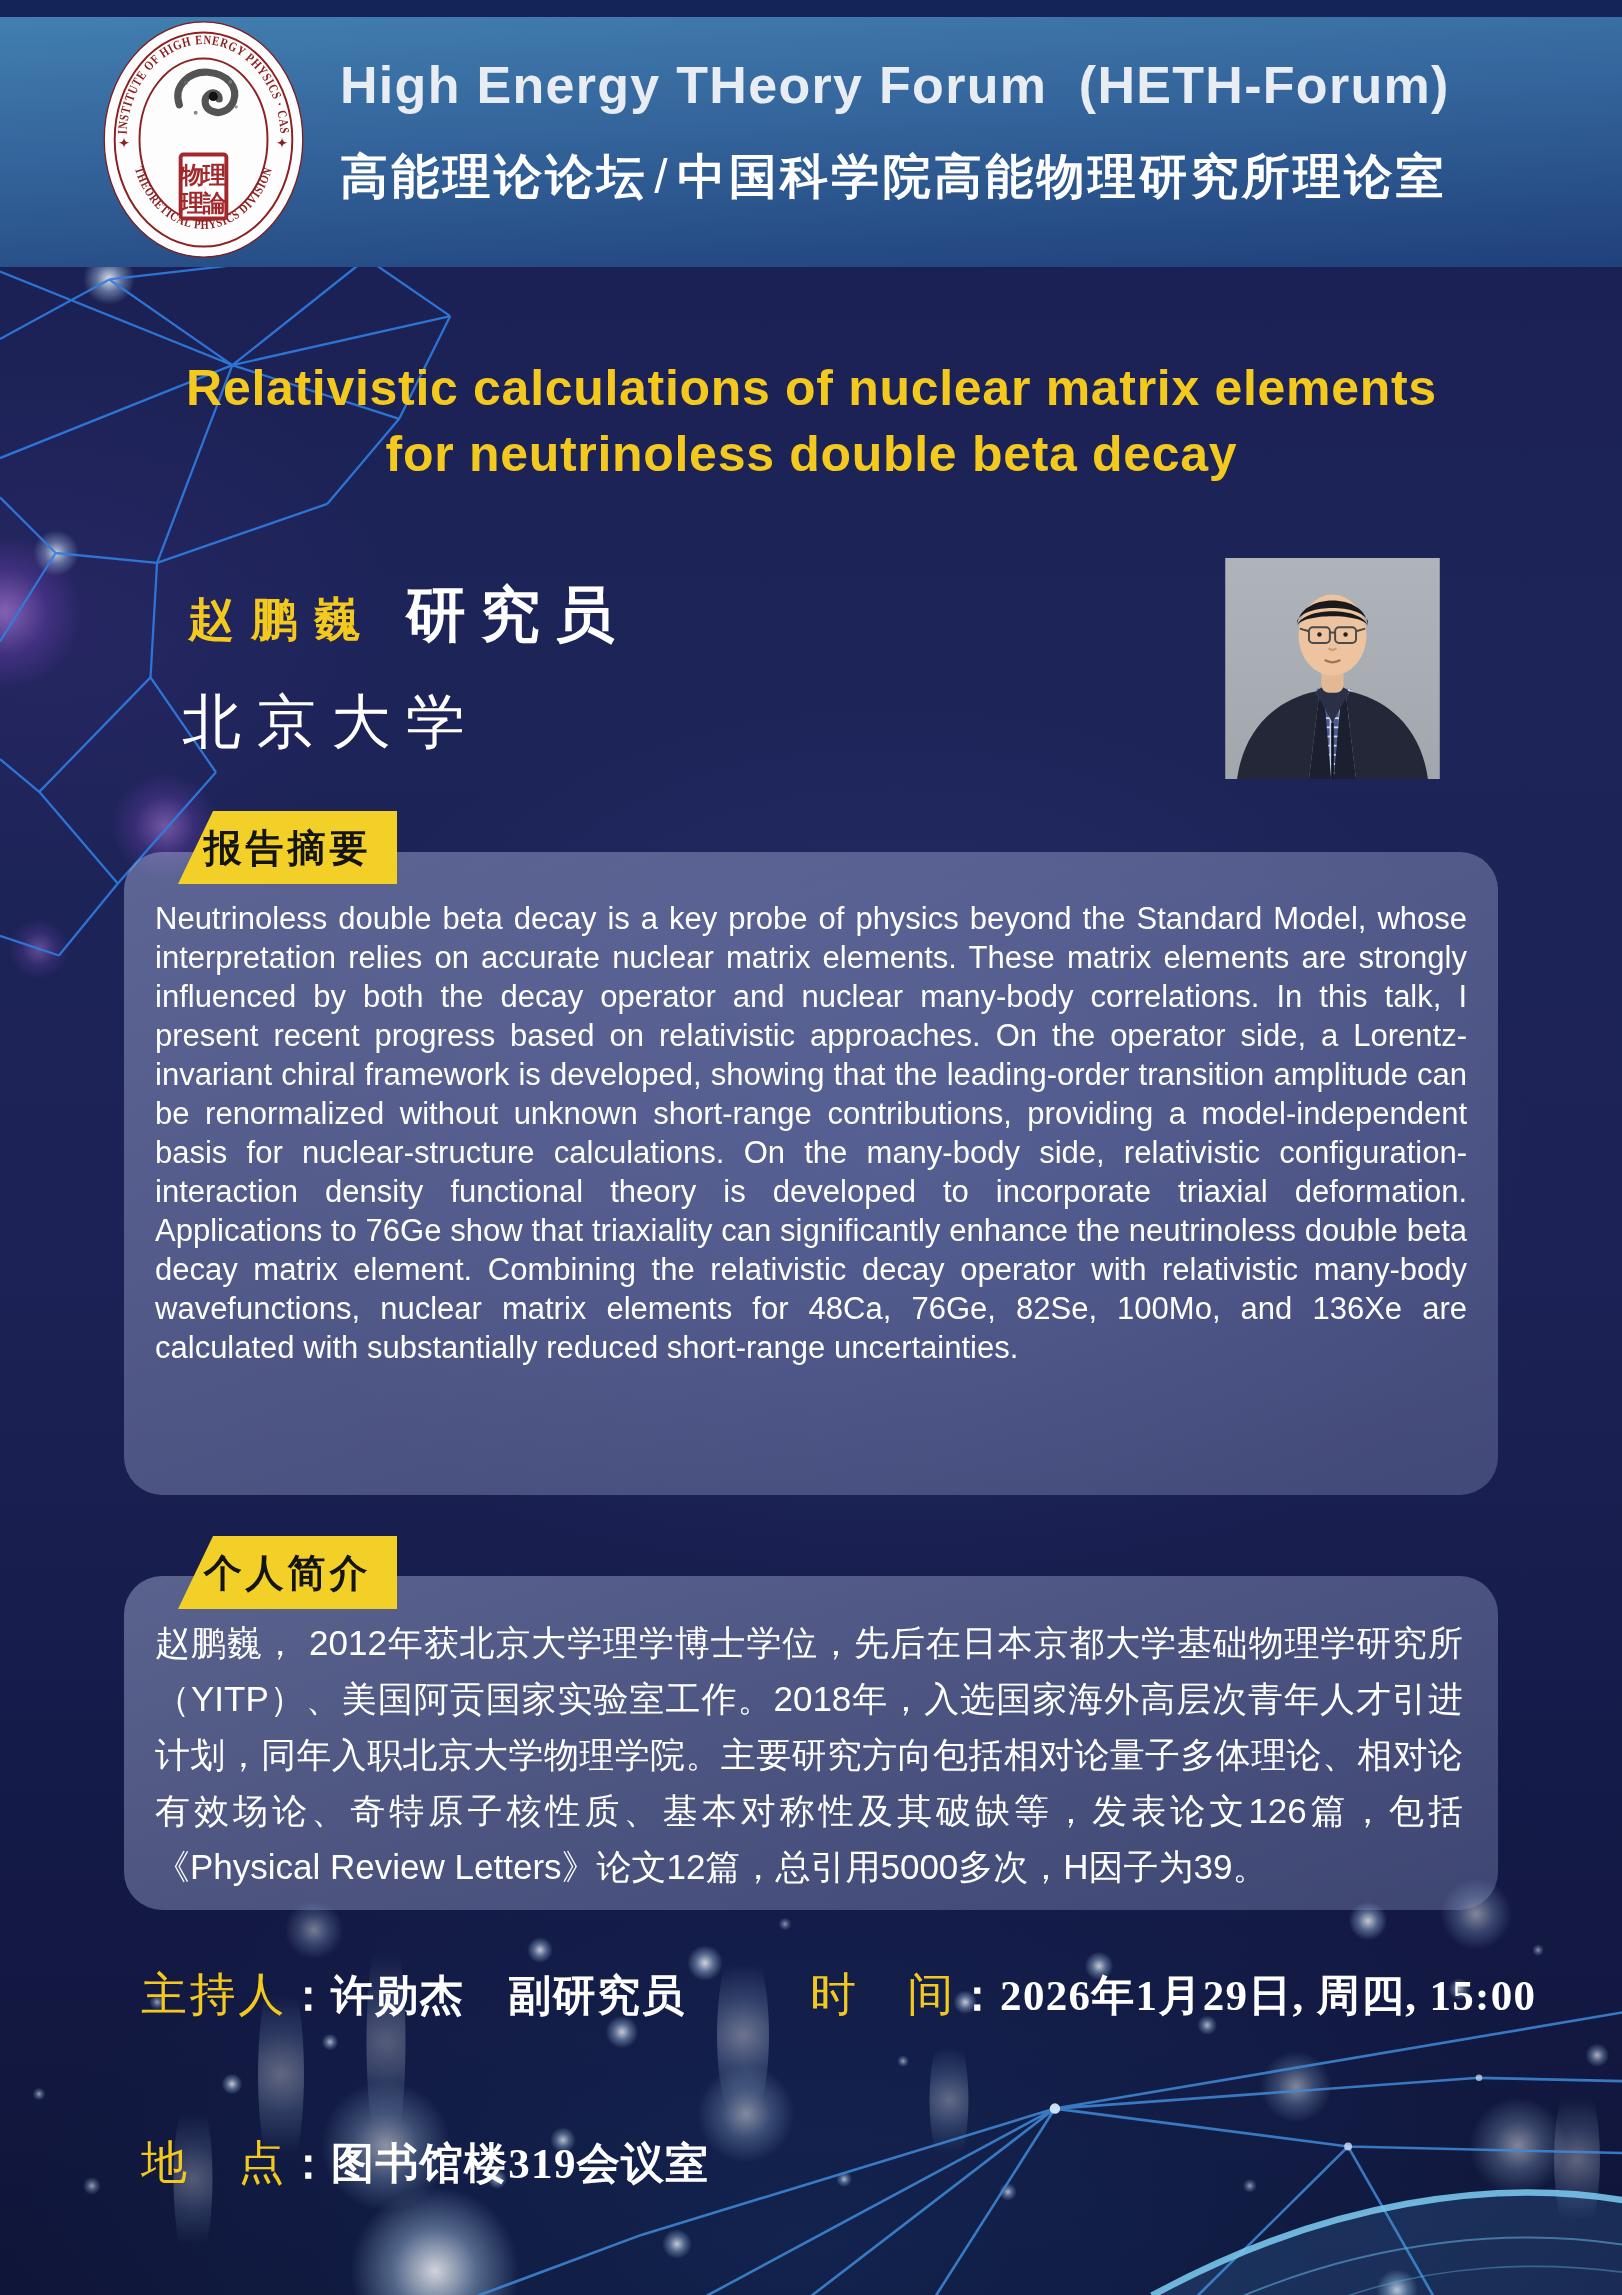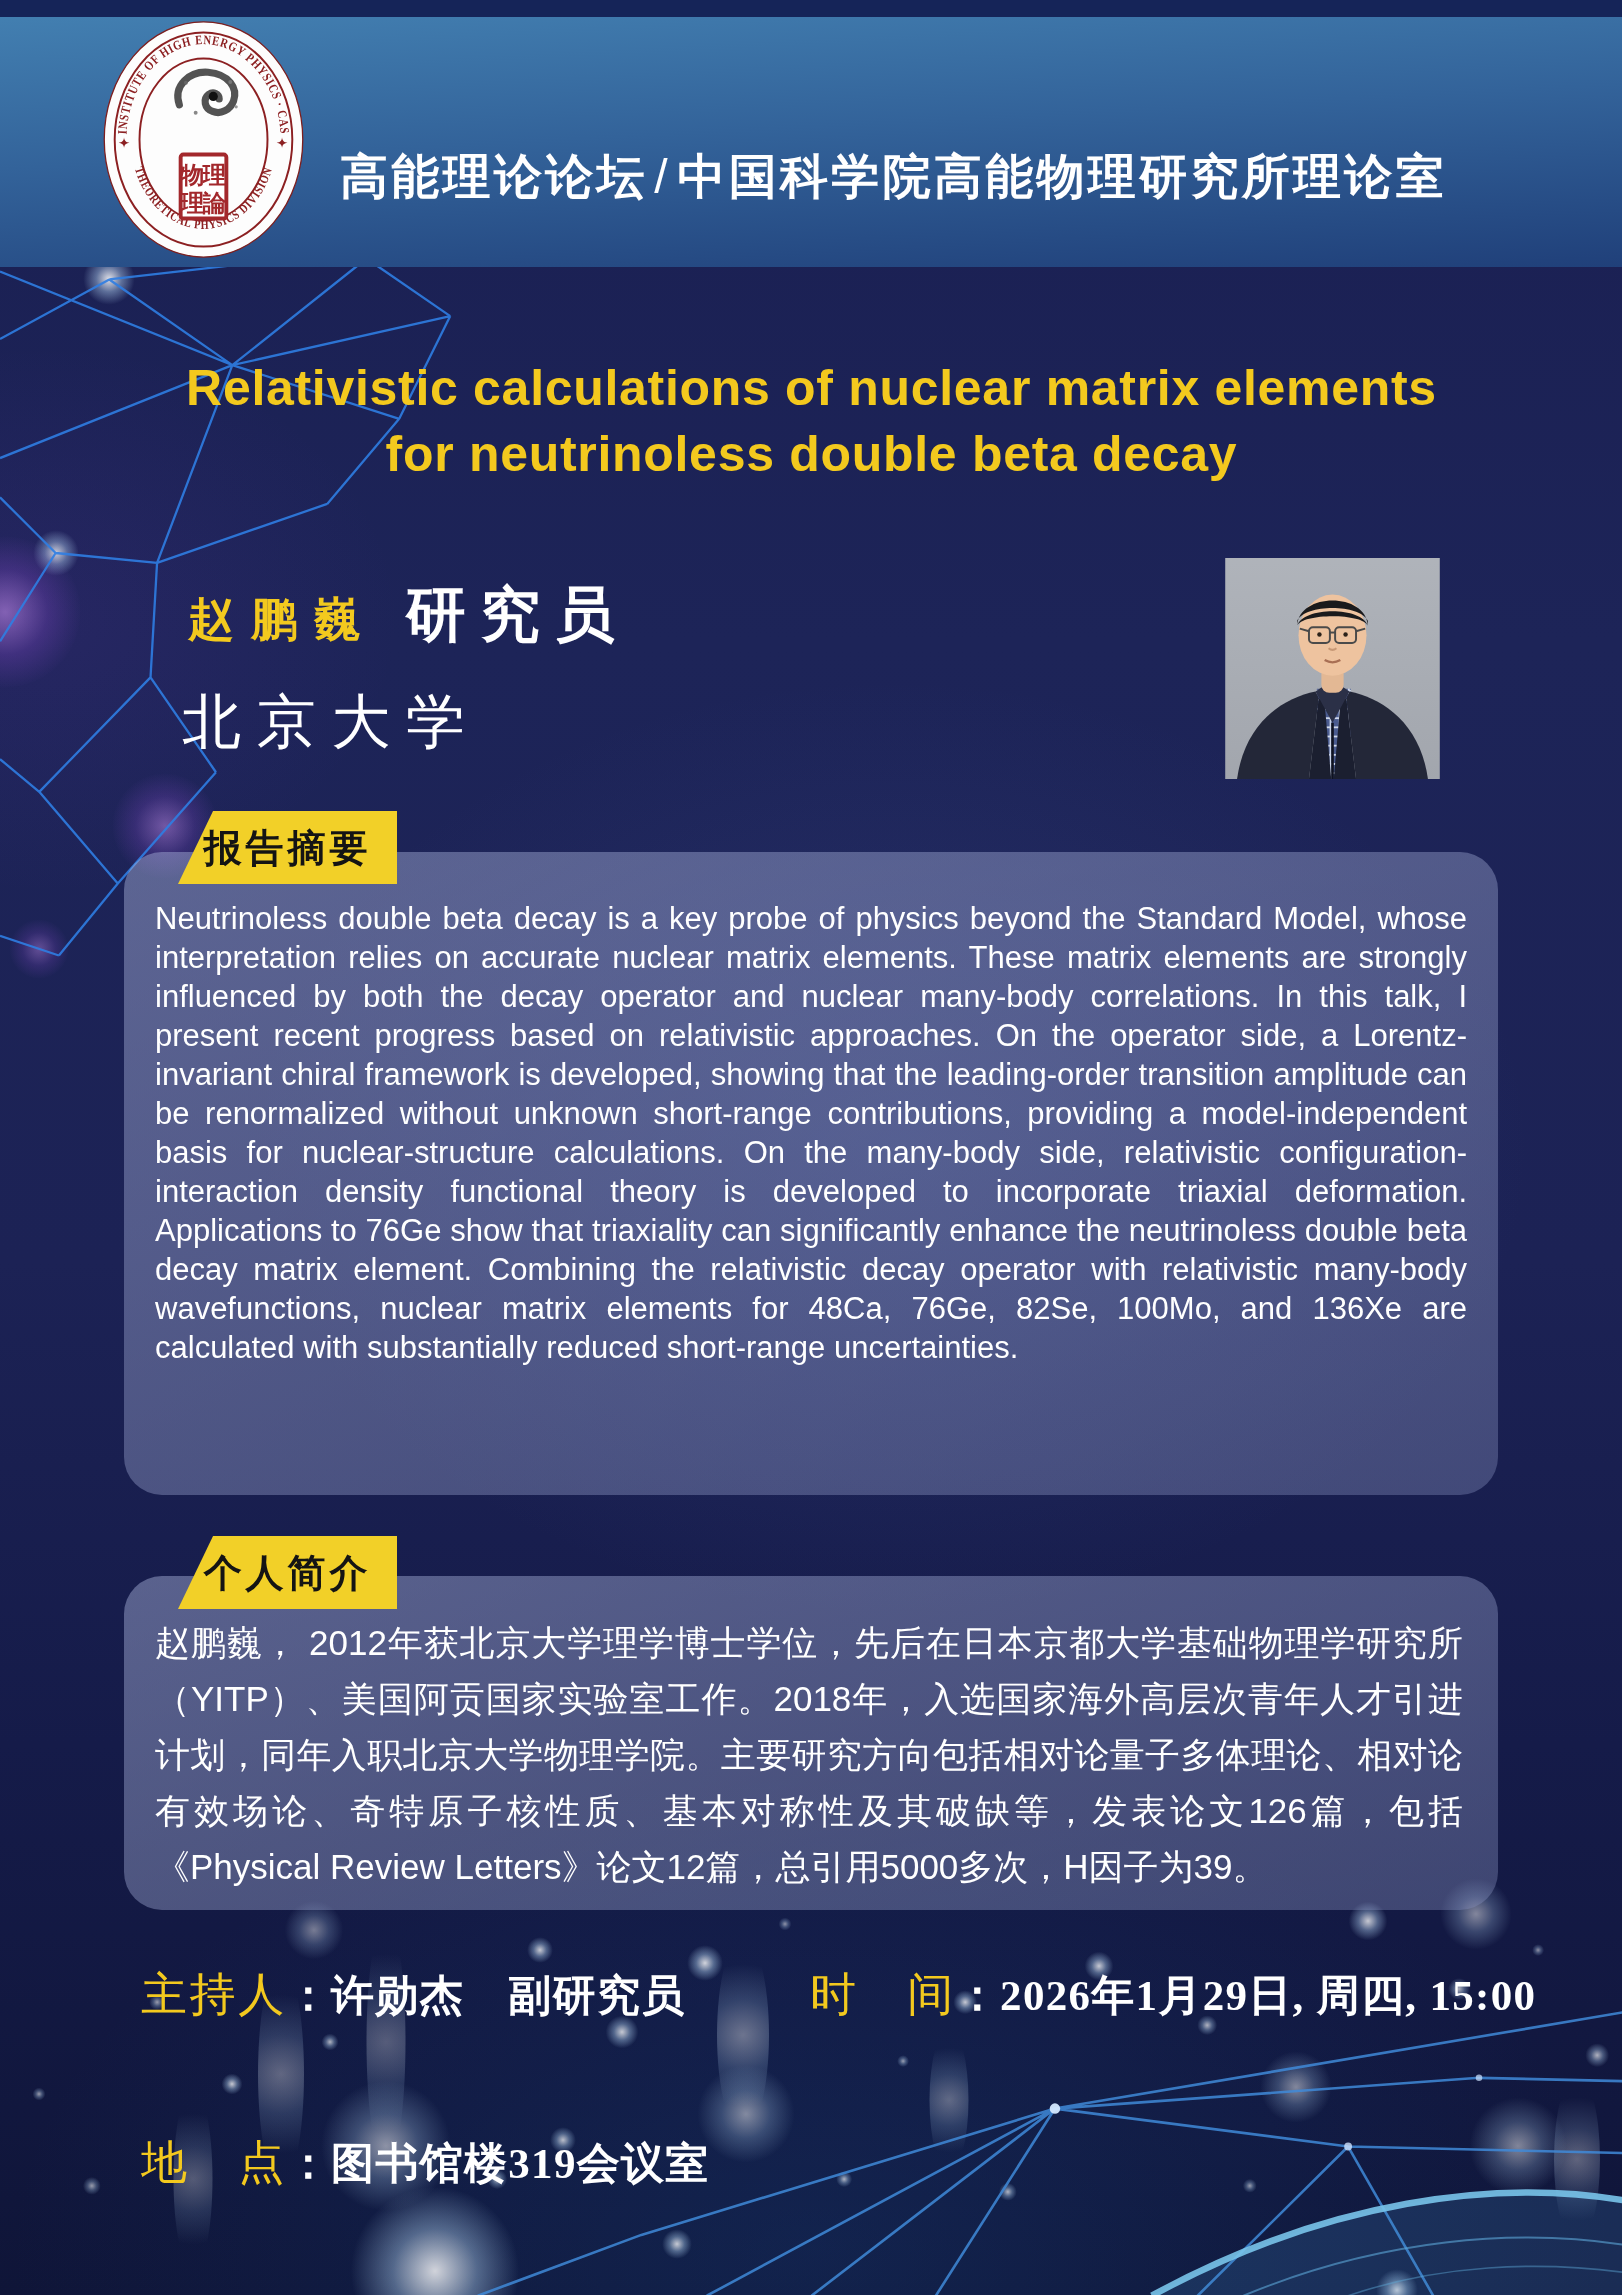--- a/index.html
+++ b/index.html
@@ -159,20 +159,21 @@
       </g>
 
       <g font-family="Liberation Serif, DejaVu Serif, serif" font-weight="700" fill="#a3282c" text-anchor="middle">
         <rect x="120" y="206" width="70" height="98" rx="4" fill="#ffffff" stroke="#a3282c" stroke-width="6"></rect>
         <text x="172" y="250" font-size="36">理</text>
         <text x="172" y="292" font-size="36">論</text>
         <text x="138" y="250" font-size="36">物</text>
         <text x="138" y="292" font-size="36">理</text>
       </g>
     </svg>
+    <div class="h-en">High Energy THeory Forum&nbsp; (HETH-Forum)</div>
     <div class="h-cn">
       <span>高能理论论坛</span><span class="slash">/</span><span>中国科学院高能物理研究所理论室</span>
     </div>
   </div>
 
   <div class="talk-title">
     <div>Relativistic calculations of nuclear matrix elements</div>
     <div>for neutrinoless double beta decay</div>
   </div>
 

